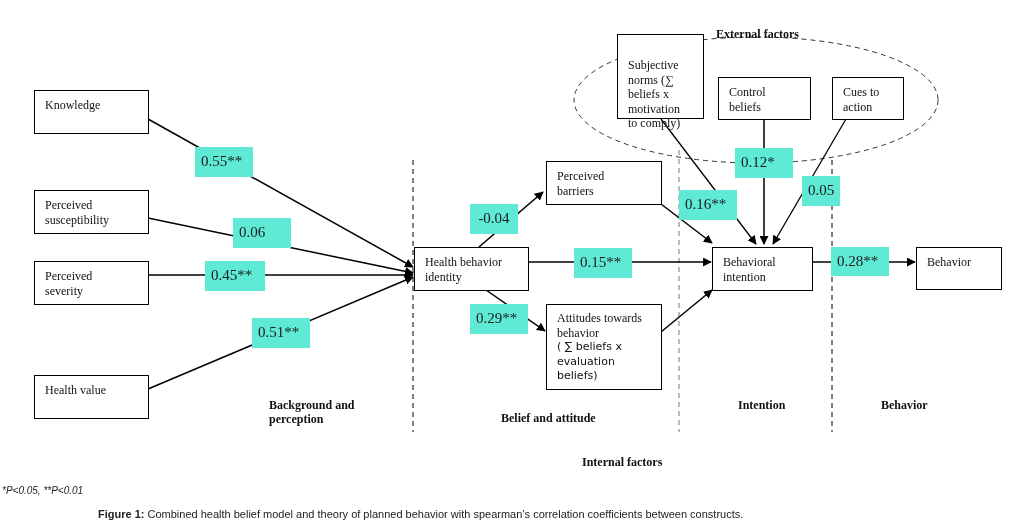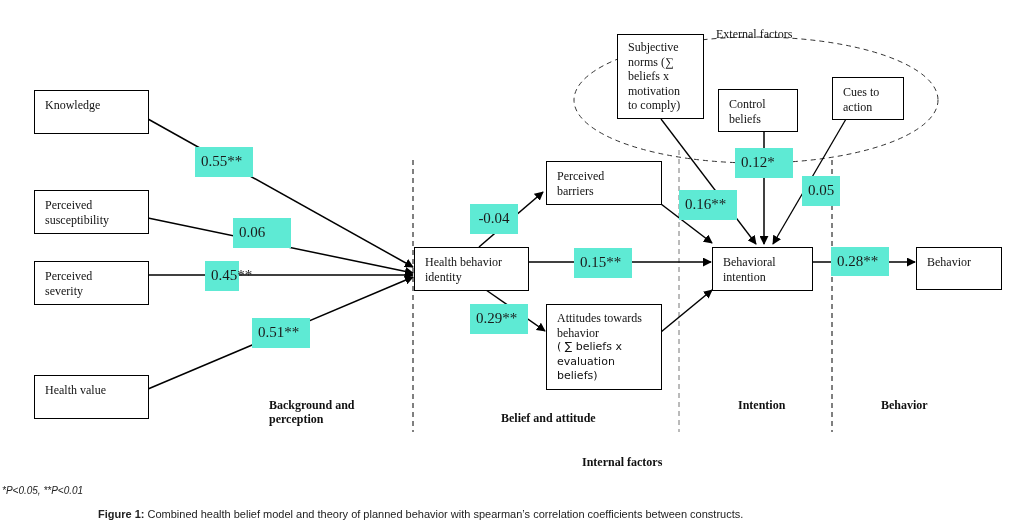--- a/index.html
+++ b/index.html
@@ -1,21 +1,21 @@
 <!DOCTYPE html>
 <html><head>
 <meta charset="utf-8">
 <style>
   html, body { margin:0; padding:0; background:#ffffff; }
   body { width:1014px; height:530px; position:relative; overflow:hidden; font-family:"Liberation Serif", serif; color:#111; }
   svg#diagram { position:absolute; left:0; top:0; width:1014px; height:530px; }
   .node { position:absolute; border:1.3px solid #000; background:#fff; box-sizing:border-box; font-size:12px; line-height:14.5px; padding:7px 10px; color:#111; }
   .coef { position:absolute; background:#5eead4; font-size:15px; line-height:28px; padding:0 6px; color:#1a1a1a; white-space:nowrap; box-sizing:border-box; height:30px; }
   .section-label { position:absolute; font-weight:bold; font-size:12px; line-height:14px; color:#111; }
-  .ext-label { position:absolute; font-weight:normal; font-size:12px; color:#111; }
+  .ext-label { position:absolute; font-weight:bold; font-size:12px; color:#111; }
   .footnote { position:absolute; left:2px; top:485px; font-family:"Liberation Sans", sans-serif; font-style:italic; font-size:10px; color:#222; }
   .caption { position:absolute; left:98px; top:508px; font-family:"Liberation Sans", sans-serif; font-size:11px; color:#222; }
   .caption b { font-weight:bold; }
   .internal-label { position:absolute; left:582px; top:455px; font-weight:bold; font-size:12px; color:#111; }
   .sans-sym { font-family:"DejaVu Sans", sans-serif; font-size:11px; }
 </style>
 </head>
 <body>
 
 <svg id="diagram" viewBox="0 0 1014 530">
@@ -71,46 +71,46 @@
   <div>Perceived</div>
   <div>barriers</div>
 </div>
 <div class="node" style="left:546px;top:304px;width:116px;height:86px;padding-top:6px;">
   <div>Attitudes towards</div>
   <div>behavior</div>
   <div class="sans-sym">( ∑ beliefs x</div>
   <div class="sans-sym">evaluation</div>
   <div class="sans-sym">beliefs)</div>
 </div>
-<div class="node" style="left:617px;top:34px;width:87px;height:85px;padding-top:5px;">
+<div class="node" style="left:617px;top:34px;width:87px;height:85px;padding-top:23px;">
   <div>Subjective</div>
   <div>norms (∑</div>
   <div>beliefs x</div>
   <div>motivation</div>
   <div>to comply)</div>
 </div>
-<div class="node" style="left:718px;top:77px;width:80px;height:43px;margin-top:12px;">
+<div class="node" style="left:718px;top:77px;width:93px;height:43px;">
   <div>Control</div>
   <div>beliefs</div>
 </div>
 <div class="node" style="left:832px;top:77px;width:72px;height:43px;">
   <div>Cues to</div>
   <div>action</div>
 </div>
 <div class="node" style="left:712px;top:247px;width:101px;height:44px;">
   <div>Behavioral</div>
   <div>intention</div>
 </div>
 <div class="node" style="left:916px;top:247px;width:86px;height:43px;">
   <span>Behavior</span>
 </div>
 
 <div class="coef" style="left:195px;top:147px;width:58px;">0.55**</div>
 <div class="coef" style="left:233px;top:218px;width:58px;">0.06</div>
-<div class="coef" style="left:205px;top:261px;width:34px;">0.45**</div>
+<div class="coef" style="left:205px;top:261px;width:60px;">0.45**</div>
 <div class="coef" style="left:252px;top:318px;width:58px;">0.51**</div>
 <div class="coef" style="left:470px;top:204px;width:48px;text-align:center;">-0.04</div>
 <div class="coef" style="left:574px;top:248px;width:58px;">0.15**</div>
 <div class="coef" style="left:470px;top:304px;width:58px;">0.29**</div>
 <div class="coef" style="left:679px;top:190px;width:58px;">0.16**</div>
 <div class="coef" style="left:735px;top:148px;width:58px;">0.12*</div>
 <div class="coef" style="left:802px;top:176px;width:38px;">0.05</div>
 <div class="coef" style="left:831px;top:247px;width:58px;height:29px;line-height:28px;">0.28**</div>
 
 <div class="section-label" style="left:269px;top:398px;">

